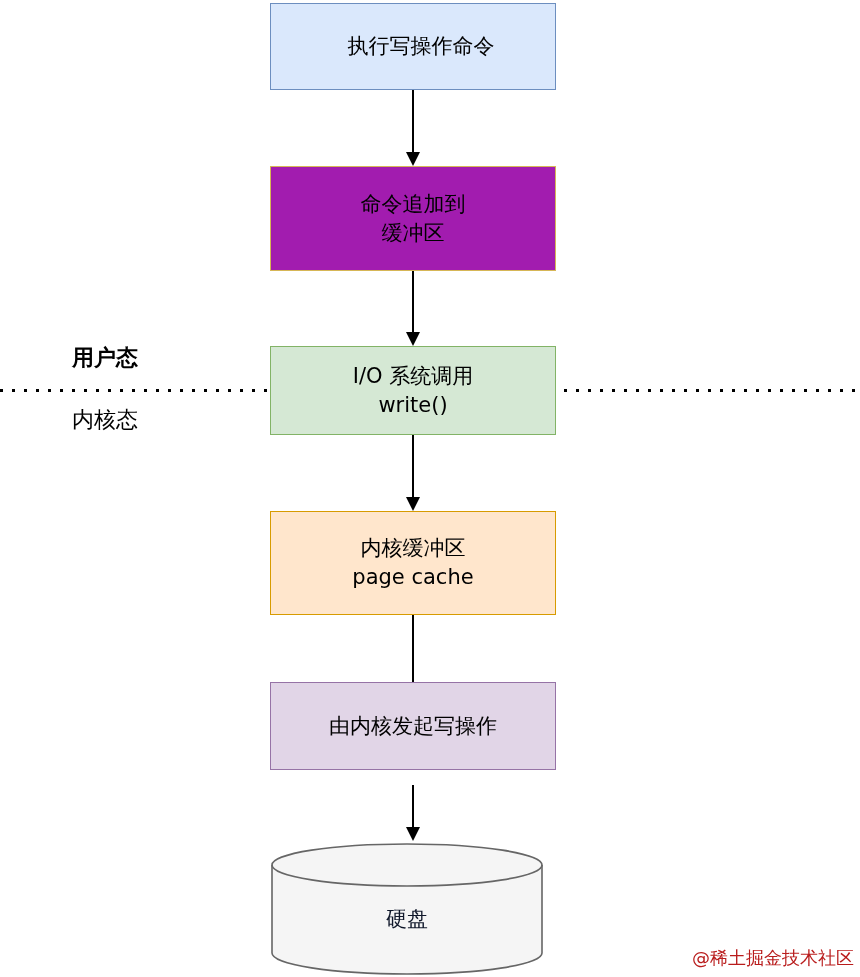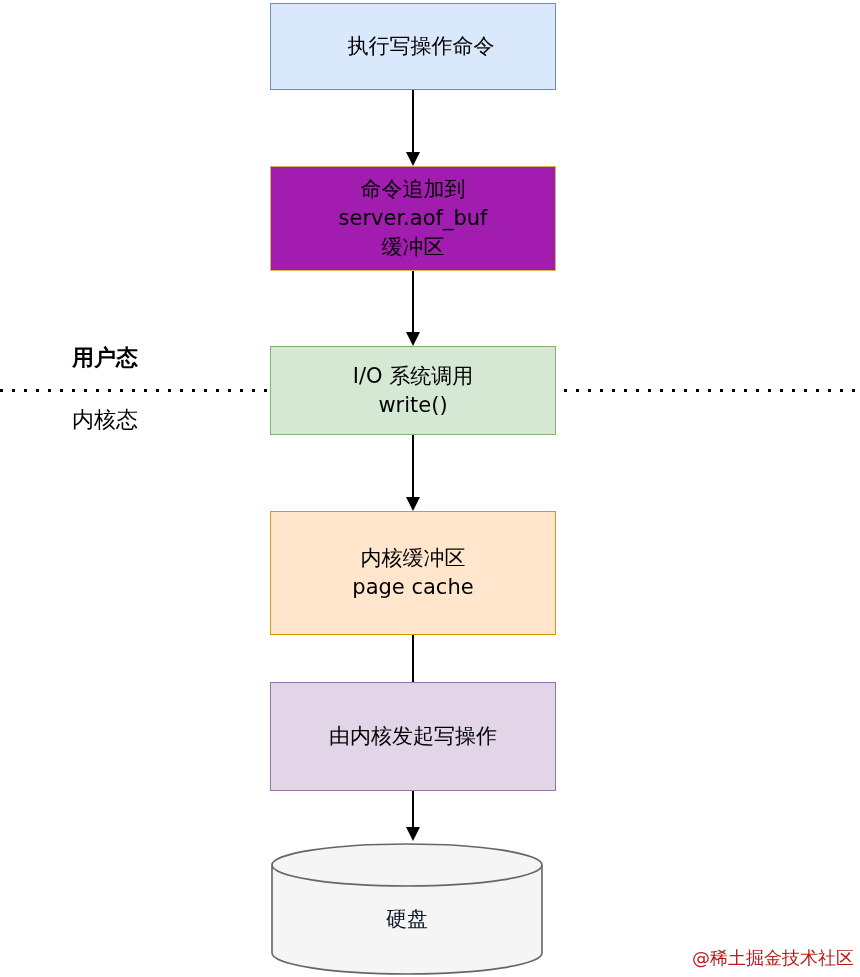--- a/index.html
+++ b/index.html
@@ -49,22 +49,22 @@
   .node-text {
     font-size: 21px;
     line-height: 29px;
     color: #000;
   }
   .node-text .line { display: block; }
 
   .node.blue   { top: 3px;   height: 87px;  background: #dae8fc; border-color: #6c8ebf; padding-left: 16px; }
   .node.yellow { top: 166px; height: 105px; background: #a21caf; border-color: #d6b656; justify-content: center; }
   .node.green  { top: 346px; height: 89px;  background: #d5e8d4; border-color: #82b366; }
-  .node.orange { top: 511px; height: 124px; background: #ffe6cc; border-color: #d79b00; }
-  .node.purple { top: 682px; height: 109px; background: #e1d5e7; border-color: #9673a6; }
+  .node.orange { top: 511px; height: 104px; background: #ffe6cc; border-color: #d79b00; }
+  .node.purple { top: 682px; height: 88px; background: #e1d5e7; border-color: #9673a6; }
 
   
   .arrow {
     position: absolute;
     left: 406px;
     width: 14px;
     display: flex;
     flex-direction: column;
     align-items: center;
     z-index: 2;
@@ -124,21 +124,20 @@
   </div>
 
   <div class="arrow a1">
     <div class="arrow-line"></div>
     <div class="arrow-head"></div>
   </div>
 
   <div class="node yellow">
     <div class="node-text">
       <span class="line">命令追加到</span>
-      <span class="line">server.aof_buf</span>
       <span class="line">缓冲区</span>
     </div>
   </div>
 
   <div class="arrow a2">
     <div class="arrow-line"></div>
     <div class="arrow-head"></div>
   </div>
 
   <div class="node green">

